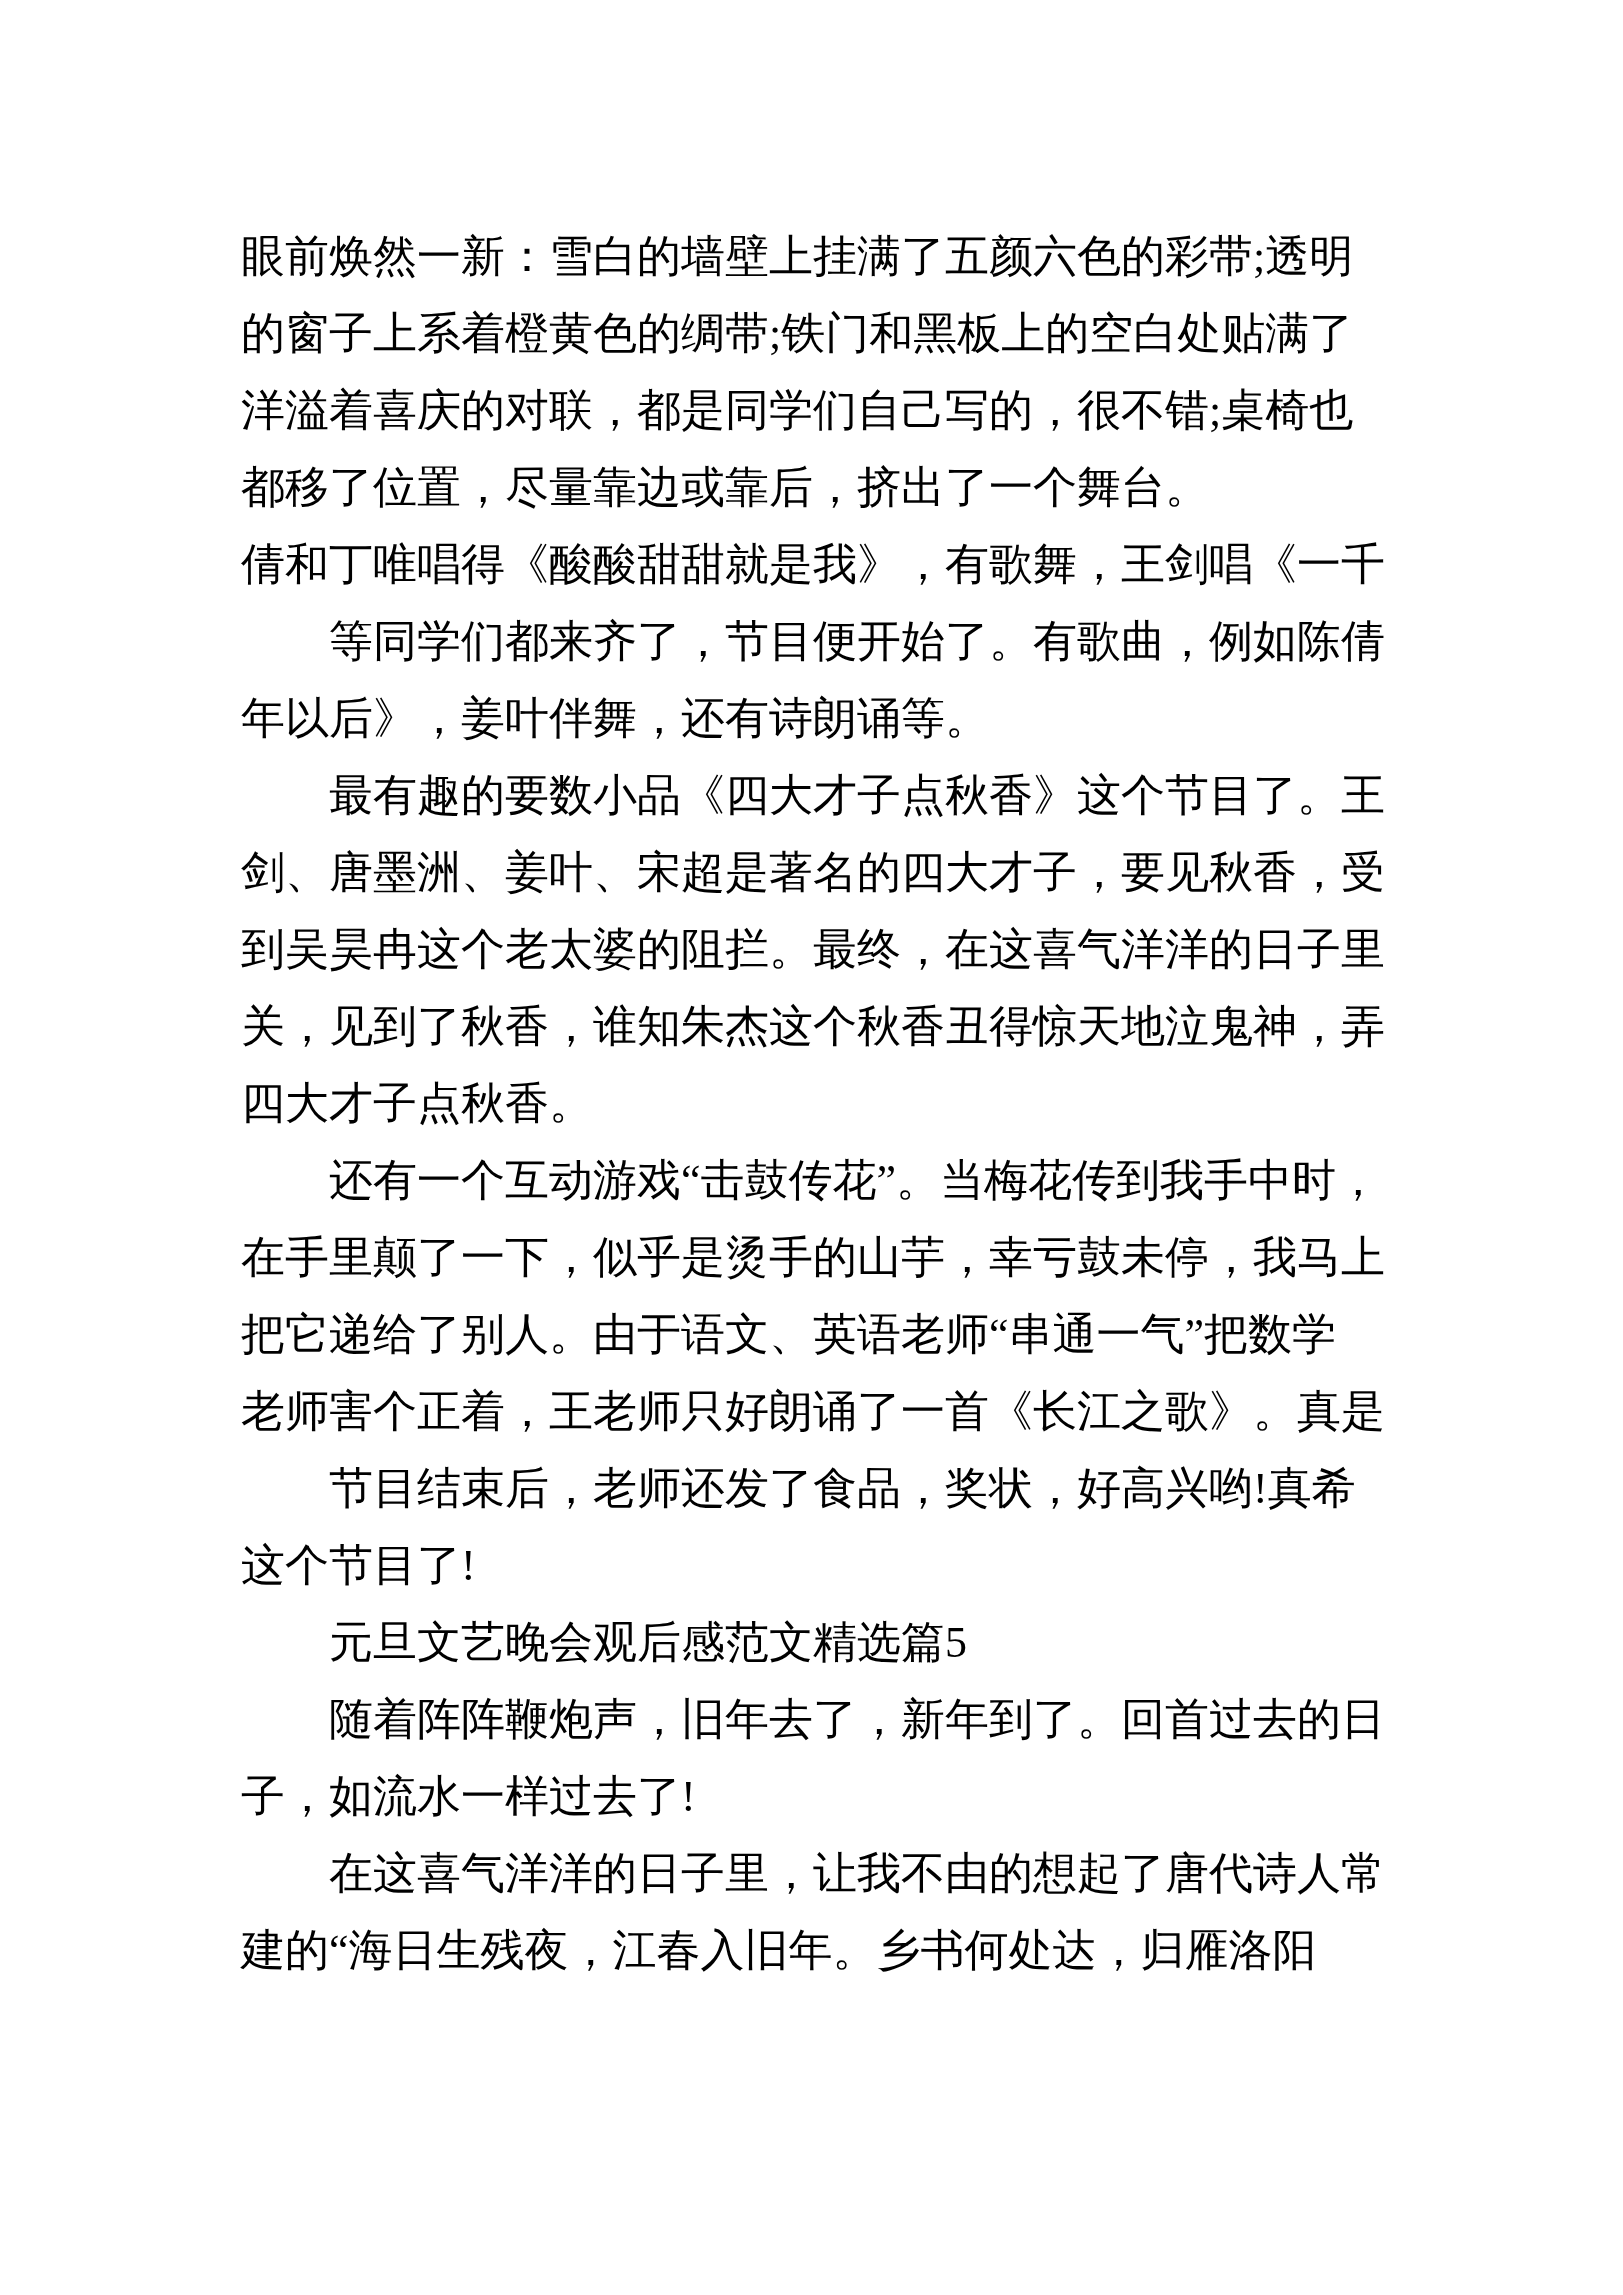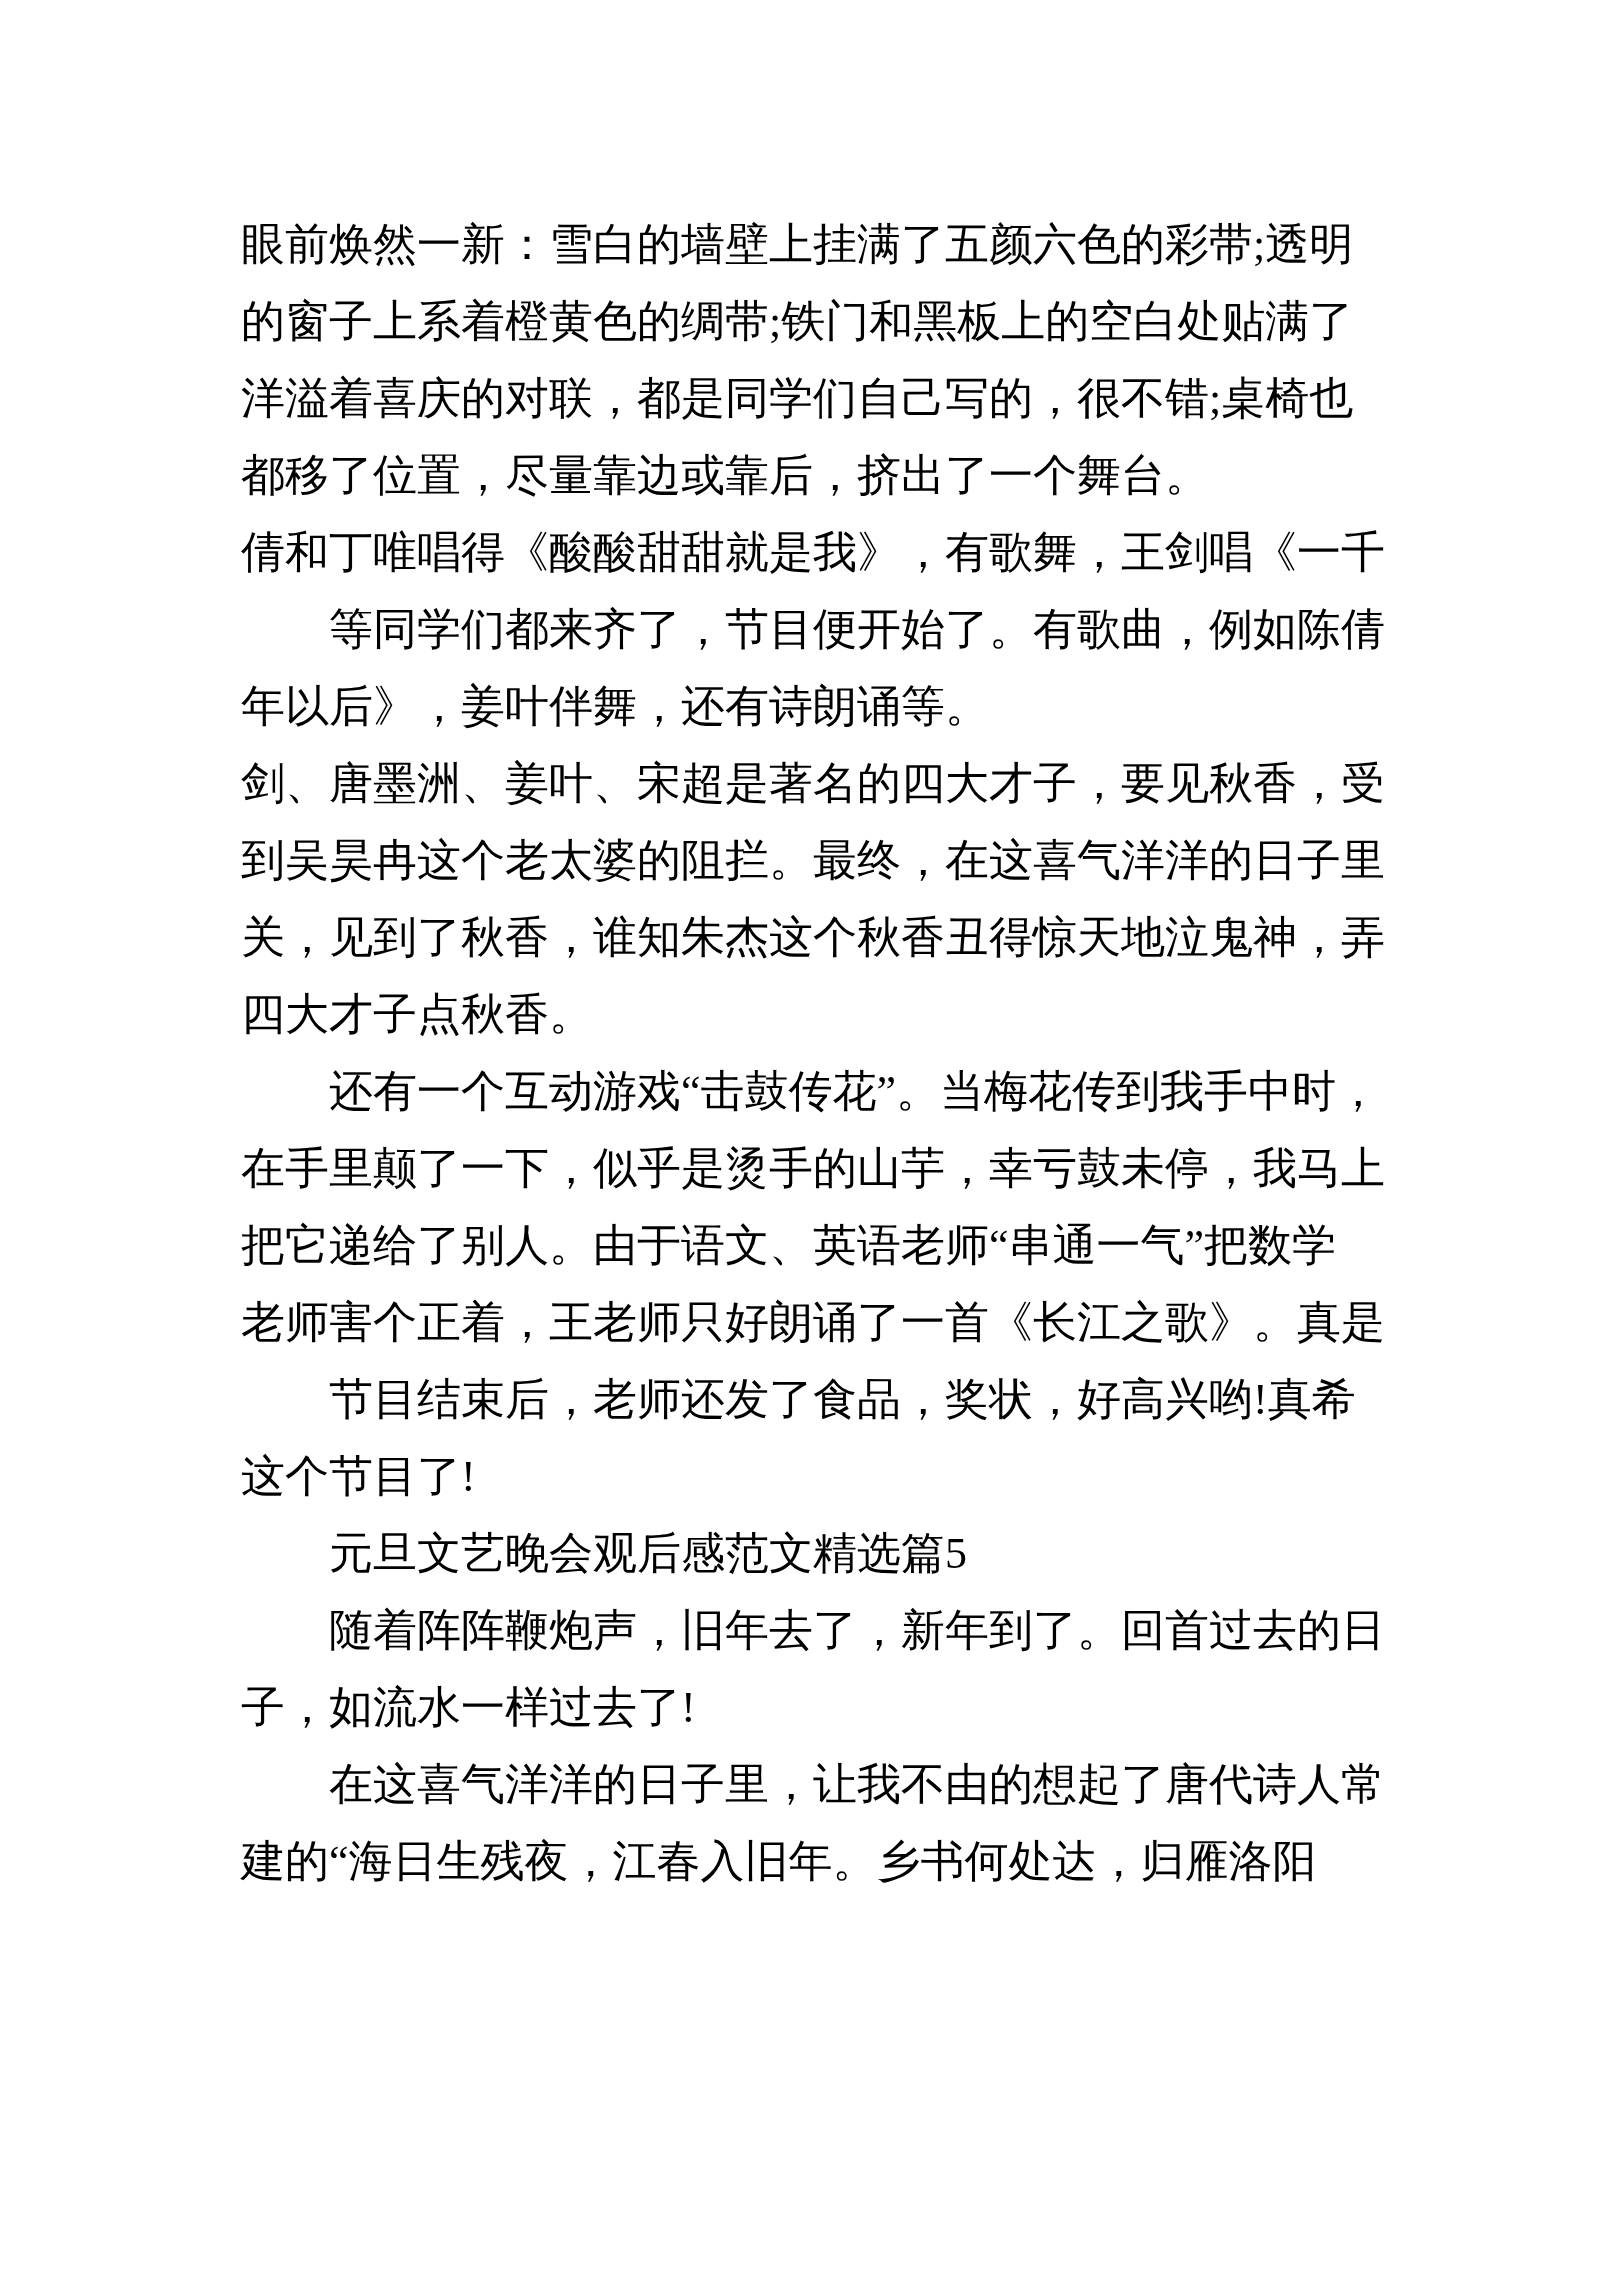--- a/index.html
+++ b/index.html
@@ -7,20 +7,21 @@
     padding: 0;
     background: #ffffff;
   }
   .page {
     position: relative;
     width: 1623px;
     height: 2211px;
     background: #ffffff;
     overflow: hidden;
     font-family: "Liberation Serif", "DejaVu Serif", serif;
+    margin-top: 12px;
   }
   .text-block {
     position: absolute;
     left: 241px;
     top: 206px;
     width: 1178px;
     color: #000000;
     font-size: 44px;
     line-height: 77px;
     letter-spacing: 0px;
@@ -35,20 +36,21 @@
 
 <div class="page" style="background: rgb(255, 255, 255);">
   <div class="text-block" style="color: rgb(0, 0, 0);">
       <div class="line">眼前焕然一新：雪白的墙壁上挂满了五颜六色的彩带;透明</div>
       <div class="line">的窗子上系着橙黄色的绸带;铁门和黑板上的空白处贴满了</div>
       <div class="line">洋溢着喜庆的对联，都是同学们自己写的，很不错;桌椅也</div>
       <div class="line">都移了位置，尽量靠边或靠后，挤出了一个舞台。</div>
       <div class="line">倩和丁唯唱得《酸酸甜甜就是我》，有歌舞，王剑唱《一千</div>
       <div class="line">　　等同学们都来齐了，节目便开始了。有歌曲，例如陈倩</div>
       <div class="line">年以后》，姜叶伴舞，还有诗朗诵等。</div>
+      <div class="line">　　最有趣的要数小品《四大才子点秋香》这个节目了。王</div>
       <div class="line">剑、唐墨洲、姜叶、宋超是著名的四大才子，要见秋香，受</div>
       <div class="line">到吴昊冉这个老太婆的阻拦。最终，在这喜气洋洋的日子里</div>
       <div class="line">关，见到了秋香，谁知朱杰这个秋香丑得惊天地泣鬼神，弄</div>
       <div class="line">四大才子点秋香。</div>
       <div class="line">　　还有一个互动游戏“击鼓传花”。当梅花传到我手中时，</div>
       <div class="line">在手里颠了一下，似乎是烫手的山芋，幸亏鼓未停，我马上</div>
       <div class="line">把它递给了别人。由于语文、英语老师“串通一气”把数学</div>
       <div class="line">老师害个正着，王老师只好朗诵了一首《长江之歌》。真是</div>
       <div class="line">　　节目结束后，老师还发了食品，奖状，好高兴哟!真希</div>
       <div class="line">这个节目了!</div>

